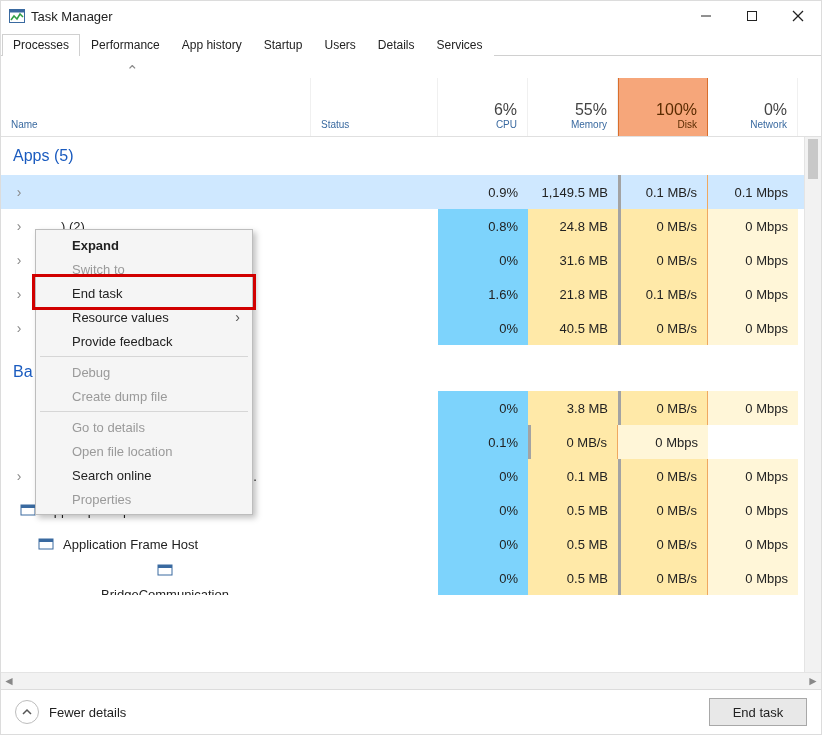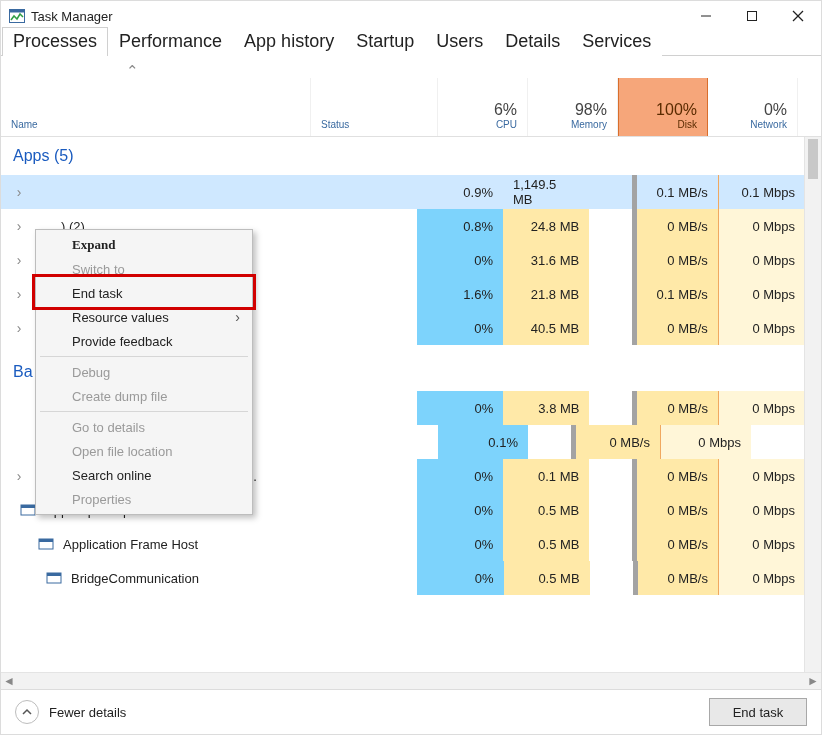--- a/index.html
+++ b/index.html
@@ -55,21 +55,21 @@
   
   .tabstrip {
     display: flex;
     align-items: flex-end;
     height: 24px;
     border-bottom: 1px solid #d0d0d0;
     padding-left: 1px;
   }
   .tab {
     padding: 3px 10px 4px 10px;
-    font-size: 18px;
+    font-size: 12px;
     border: 1px solid transparent;
     border-bottom: none;
     position: relative;
     top: 1px;
     background: #fff;
   }
   .tab.active {
     border-color: #d0d0d0;
     background: #fff;
   }
@@ -142,22 +142,22 @@
   .cell {
     box-sizing: border-box;
     height:100%;
     display:flex; align-items:center;
     padding: 0 10px;
   }
   .cell.name  { width:310px; gap:8px; }
   .cell.status{ width:127px; }
   .cell.num   { width:90px; justify-content:flex-end; }
   .cell.cpu   { background:#7dd3fc; }
-  .cell.mem   { background:#ffe9a8; }
-  .cell.disk  { background:#ffe9a8; border-left:5px solid #a3a3a3; border-right:1px solid #f0a860;margin-left:43px; }
+  .cell.mem   { background:#ffe9a8;text-align:center; }
+  .cell.disk  { background:#ffe9a8; border-left:3px solid #a3a3a3; border-right:1px solid #f0a860; }
   .cell.net   { background:#fff6d8; }
   .row.selected .cell.cpu,
   .row.selected .cell.mem,
   .row.selected .cell.disk,
   .row.selected .cell.net { background:#cfe8ff; }
   .row.first .cell.status{ background:#cfe8ff; }
   .expander {
     width:16px; color:#888; font-size:14px; display:inline-block; text-align:center;
   }
   .picon {
@@ -180,21 +180,21 @@
     z-index:50;
     padding:3px 2px;
   }
   .cm-item {
     height:24px;
     display:flex; align-items:center;
     padding:0 28px 0 34px;
     font-size:13px;
     position:relative;
   }
-  .cm-item.bold { font-weight:700;font-family:Liberation Serif, serif; }
+  .cm-item.bold { font-weight:700; }
   .cm-item.disabled { color:#9a9a9a; }
   .cm-item .sub { position:absolute; right:10px; color:#555; font-size:14px;}
   .cm-sep {
     height:1px; background:#d6d6d6; margin:3px 2px;
   }
   .highlight-box {
     position:absolute;
     border:3px solid #d10000;
     pointer-events:none;
     z-index:60;
@@ -270,21 +270,21 @@
       <span class="lbl">Name</span>
     </div>
     <div class="col status">
       <span class="lbl">Status</span>
     </div>
     <div class="col cpu">
       <span class="pct">6%</span>
       <span class="lbl">CPU</span>
     </div>
     <div class="col mem">
-      <span class="pct">98%</span>
+      <span class="pct">55%</span>
       <span class="lbl">Memory</span>
     </div>
     <div class="col disk">
       <span class="pct">100%</span>
       <span class="lbl">Disk</span>
     </div>
     <div class="col net">
       <span class="pct">0%</span>
       <span class="lbl">Network</span>
     </div>
@@ -431,21 +431,21 @@
           <span class="procname">Application Frame Host</span>
         </div>
         <div class="cell status"></div>
         <div class="cell num cpu">0%</div>
         <div class="cell num mem">0.5 MB</div>
         <div class="cell num disk">0 MB/s</div>
         <div class="cell num net">0 Mbps</div>
       </div>
 
       <div class="row">
-        <div class="cell name" style="padding-left:44px;">
+        <div class="cell name" style="padding-left:28px;flex-direction:column;">
           <span class="picon svc-icon">
             <svg width="16" height="16">
                 <rect x="1" y="3" width="14" height="10" fill="#fff" stroke="#3a6aa0"></rect>
                 <rect x="1" y="3" width="14" height="3" fill="#3a6aa0"></rect>
               </svg>
           </span>
           <span class="procname">BridgeCommunication</span>
         </div>
         <div class="cell status"></div>
         <div class="cell num cpu">0%</div>

